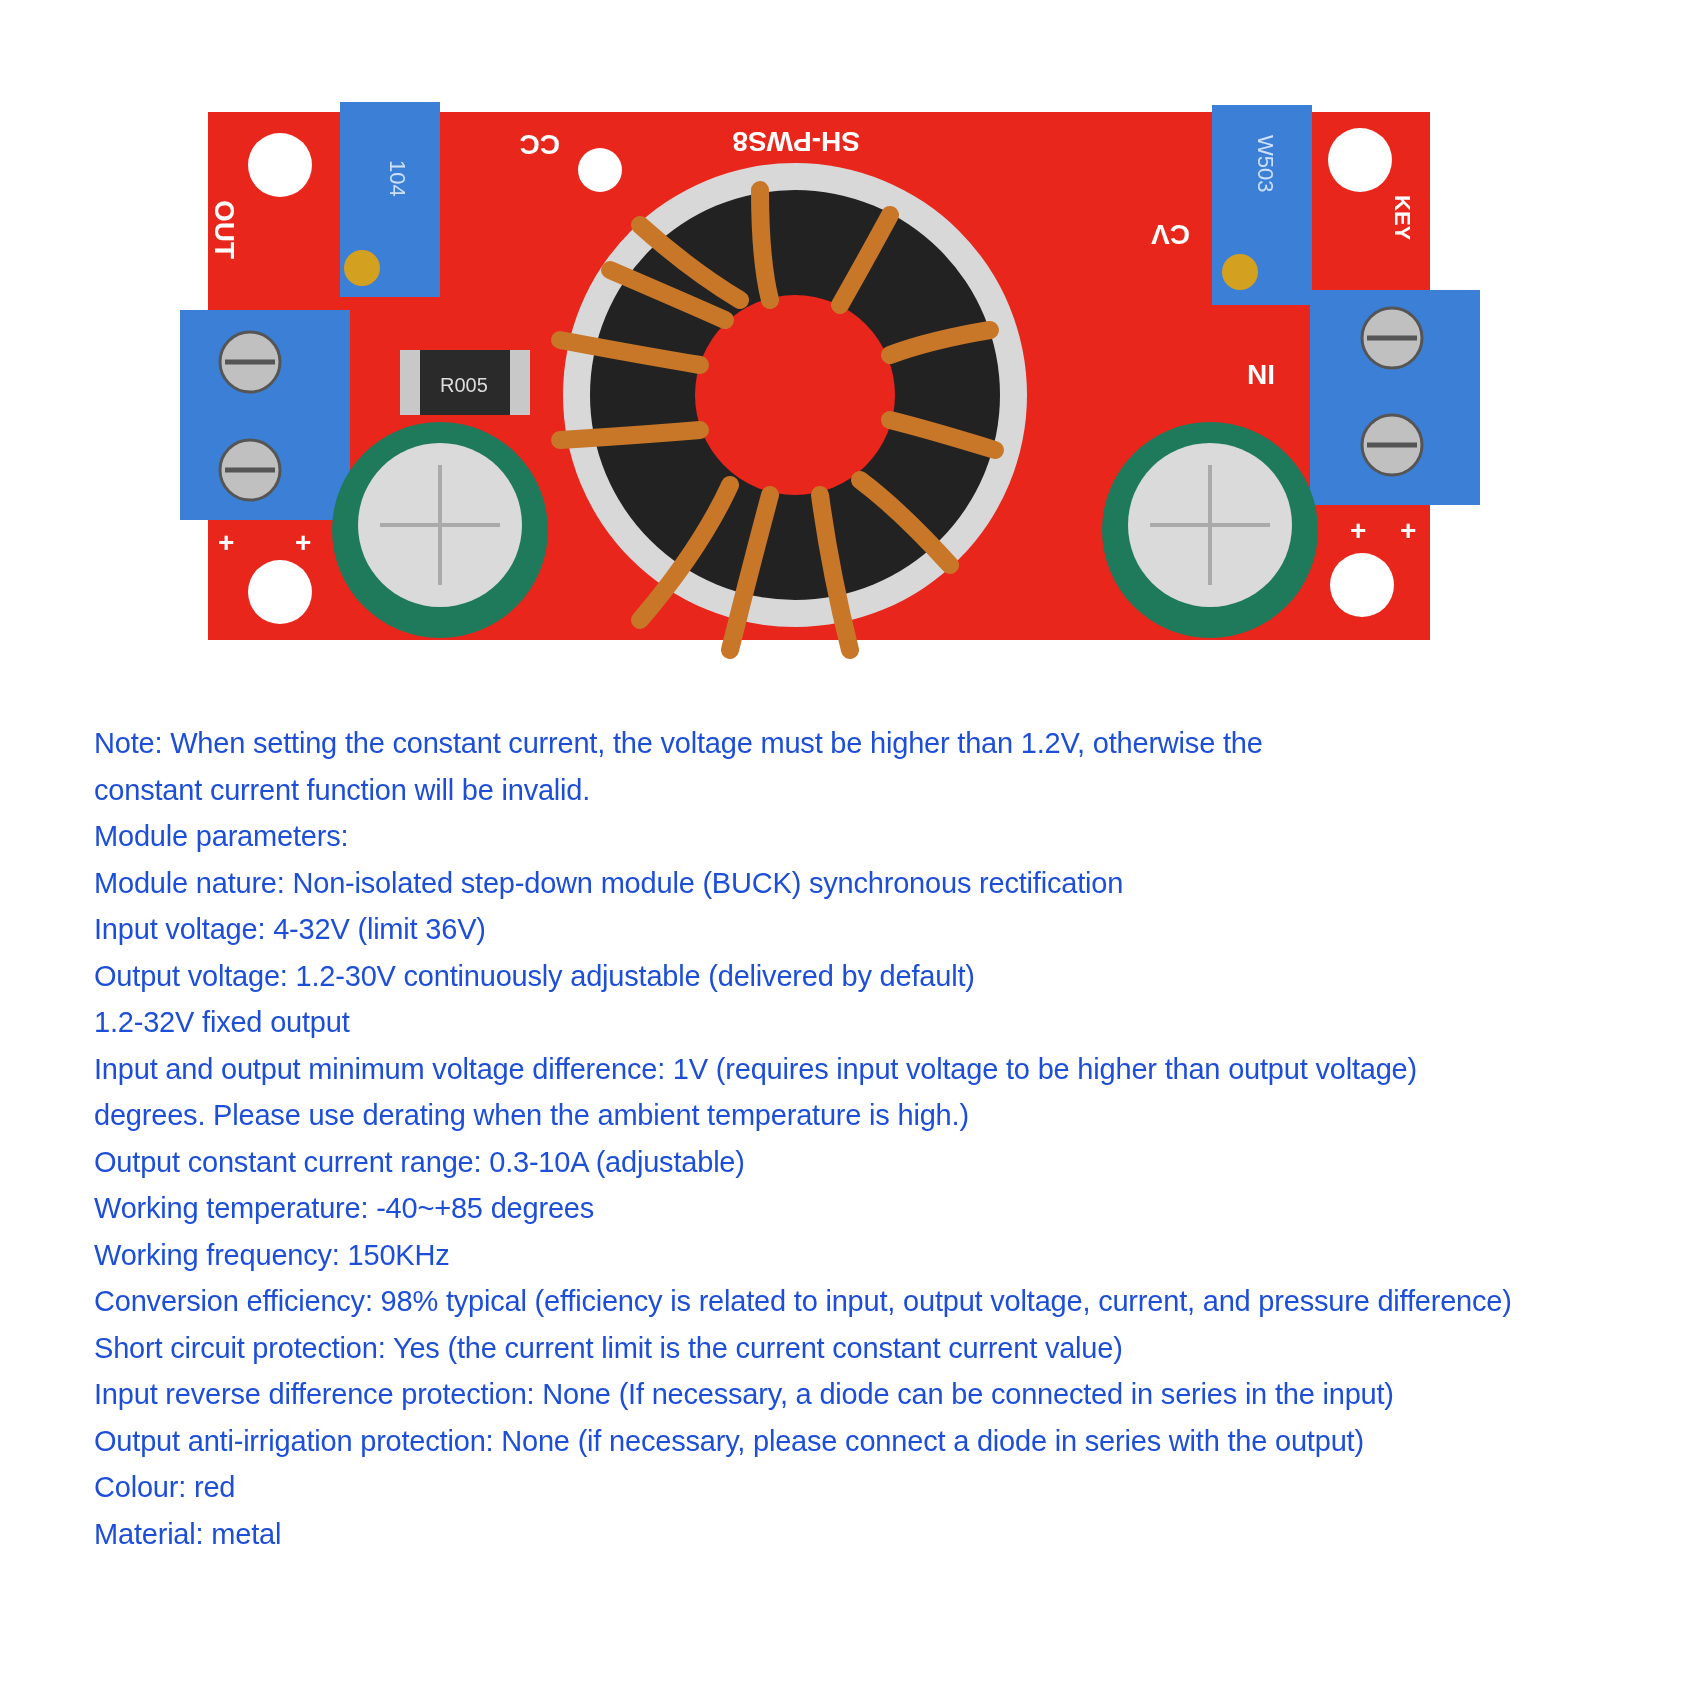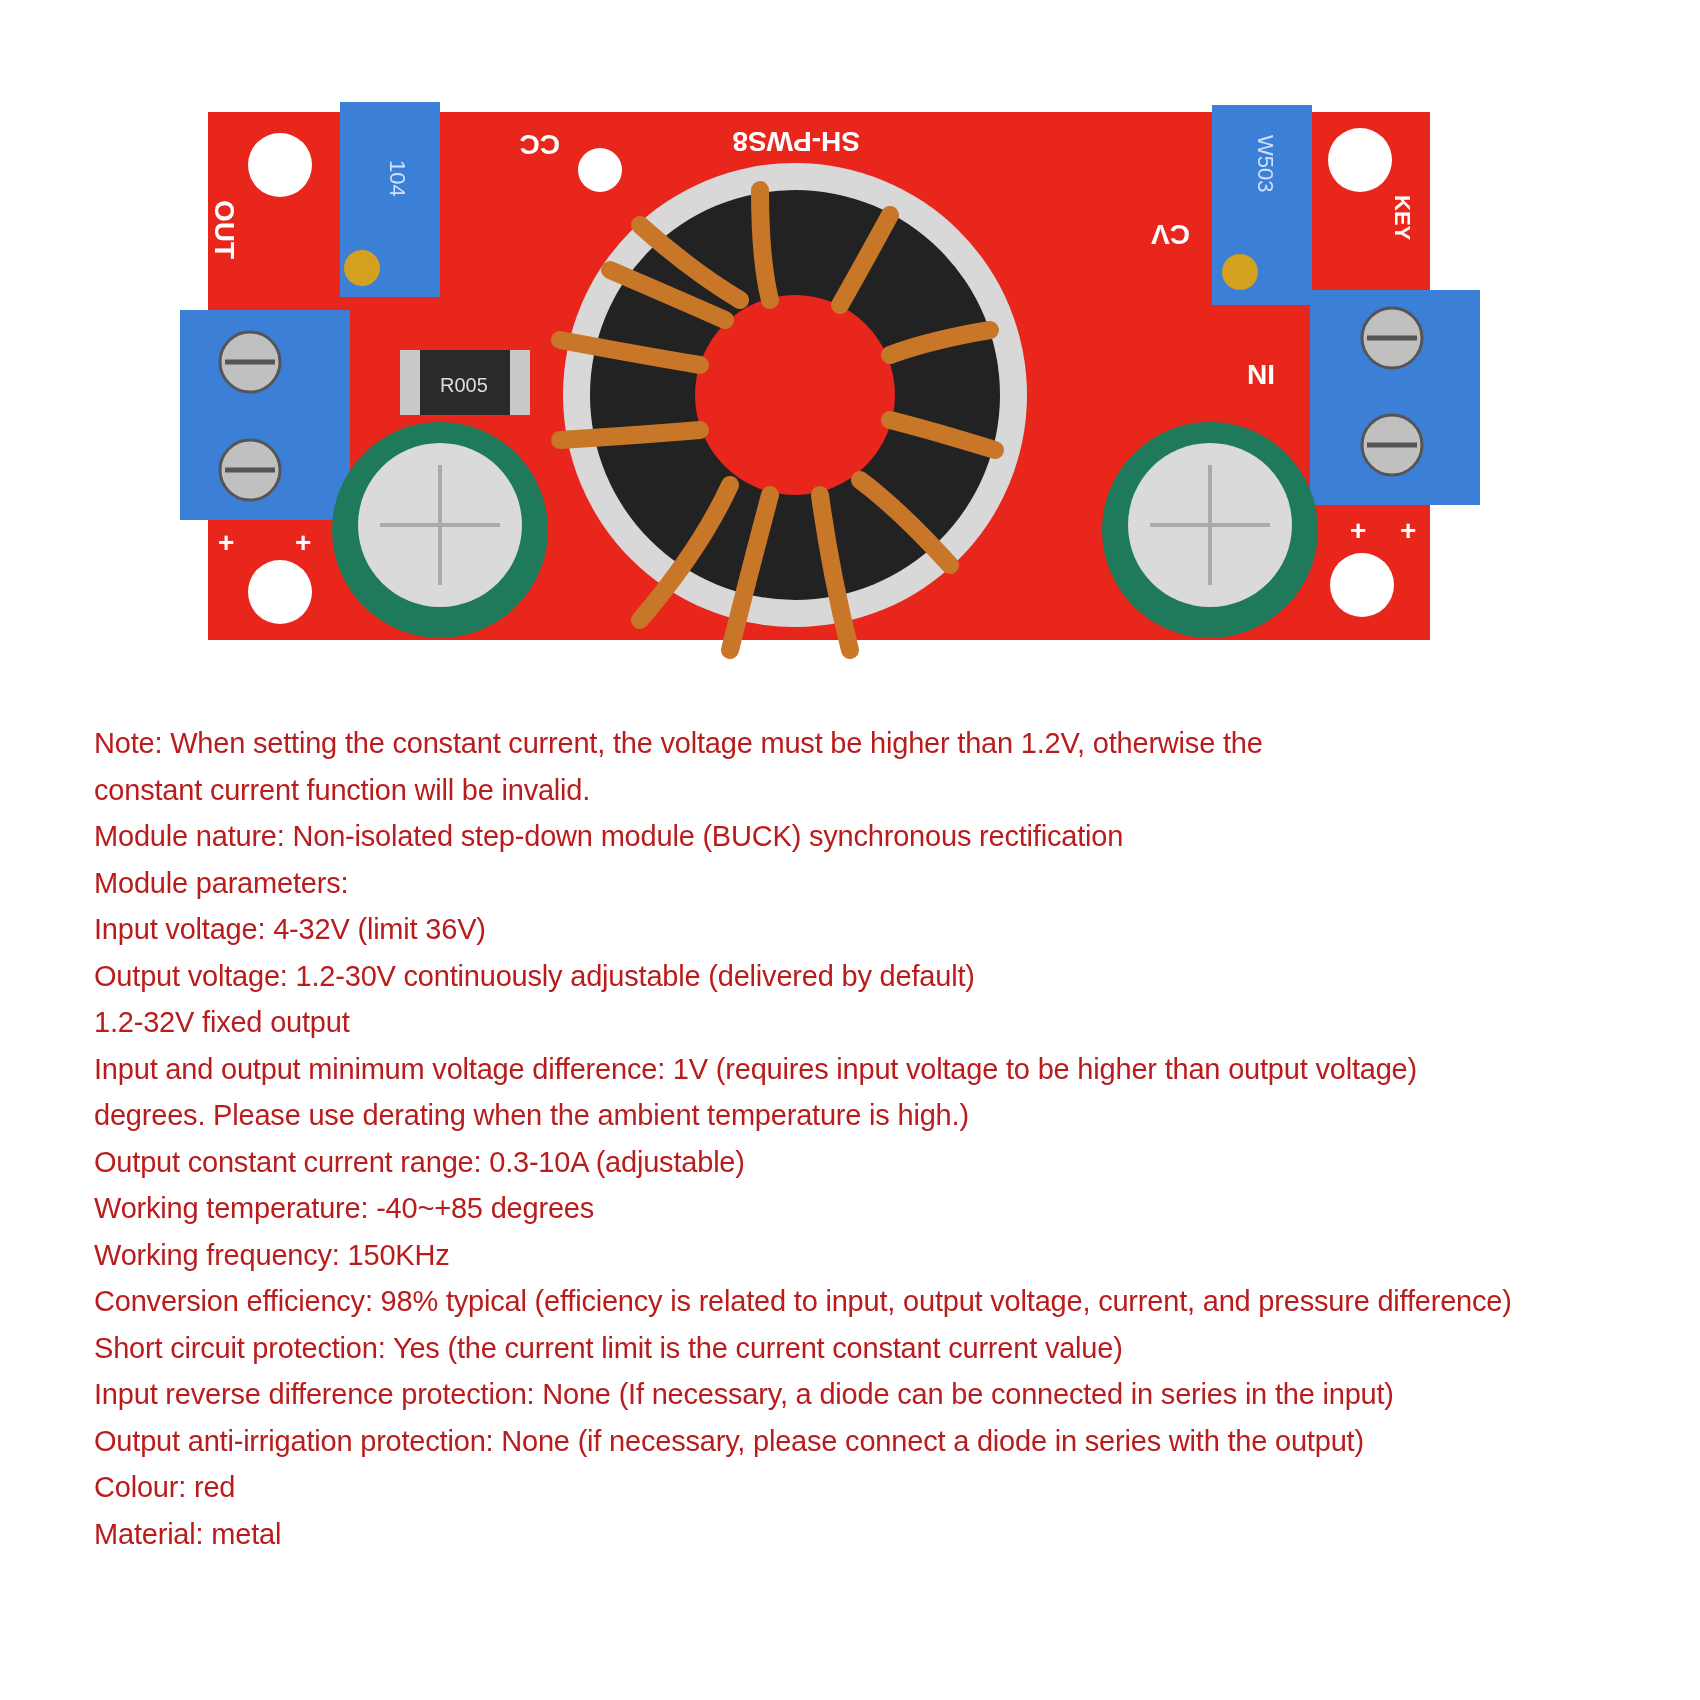--- a/index.html
+++ b/index.html
@@ -1,19 +1,19 @@
 <!DOCTYPE html>
 <html><head>
 <meta charset="utf-8">
 <style>
   html, body { margin:0; padding:0; background:#ffffff; }
   body { width:1700px; height:1700px; position:relative; overflow:hidden; font-family:"Liberation Sans", "DejaVu Sans", sans-serif; }
   #photo { position:absolute; left:0; top:0; width:1700px; height:700px; }
   #specs { position:absolute; left:94px; top:720px; width:1580px; }
-  .line { font-size:29px; line-height:46.5px; color:#b91c1c; white-space:nowrap; letter-spacing:-0.2px; }
+  .line { font-size:29px; line-height:46.5px; color:#1d4ed8; white-space:nowrap; letter-spacing:-0.2px; }
 </style>
 </head>
 <body>
 
 <svg id="photo" viewBox="0 0 1700 700" xmlns="http://www.w3.org/2000/svg">
 
   <rect x="208" y="112" width="1222" height="528" fill="#e8261c"></rect>
 
   <g fill="#ffffff">
     <circle cx="280" cy="165" r="32"></circle>
@@ -100,22 +100,22 @@
     <text x="218" y="552">+</text>
     <text x="295" y="552">+</text>
     <text x="1350" y="540">+</text>
     <text x="1400" y="540">+</text>
   </g>
 </svg>
 
 <div id="specs">
   <div class="line">Note: When setting the constant current, the voltage must be higher than 1.2V, otherwise the</div>
   <div class="line">constant current function will be invalid.</div>
+  <div class="line">Module parameters:</div>
   <div class="line">Module nature: Non-isolated step-down module (BUCK) synchronous rectification</div>
-  <div class="line">Module parameters:</div>
   <div class="line">Input voltage: 4-32V (limit 36V)</div>
   <div class="line">Output voltage: 1.2-30V continuously adjustable (delivered by default)</div>
   <div class="line">1.2-32V fixed output</div>
   <div class="line">Input and output minimum voltage difference: 1V (requires input voltage to be higher than output voltage)</div>
   <div class="line">degrees. Please use derating when the ambient temperature is high.)</div>
   <div class="line">Output constant current range: 0.3-10A (adjustable)</div>
   <div class="line">Working temperature: -40~+85 degrees</div>
   <div class="line">Working frequency: 150KHz</div>
   <div class="line">Conversion efficiency: 98% typical (efficiency is related to input, output voltage, current, and pressure difference)</div>
   <div class="line">Short circuit protection: Yes (the current limit is the current constant current value)</div>

